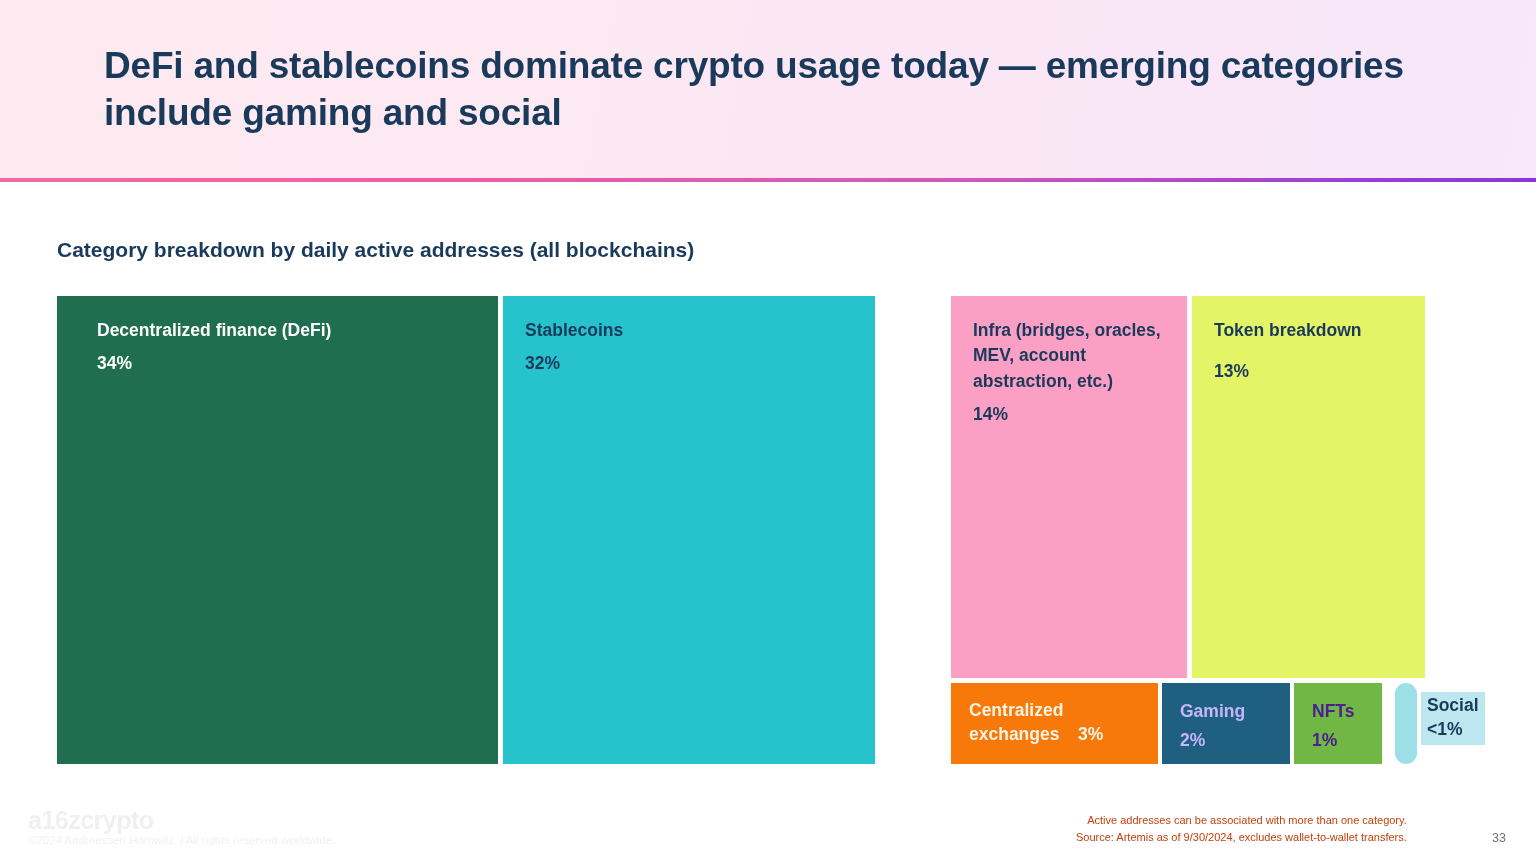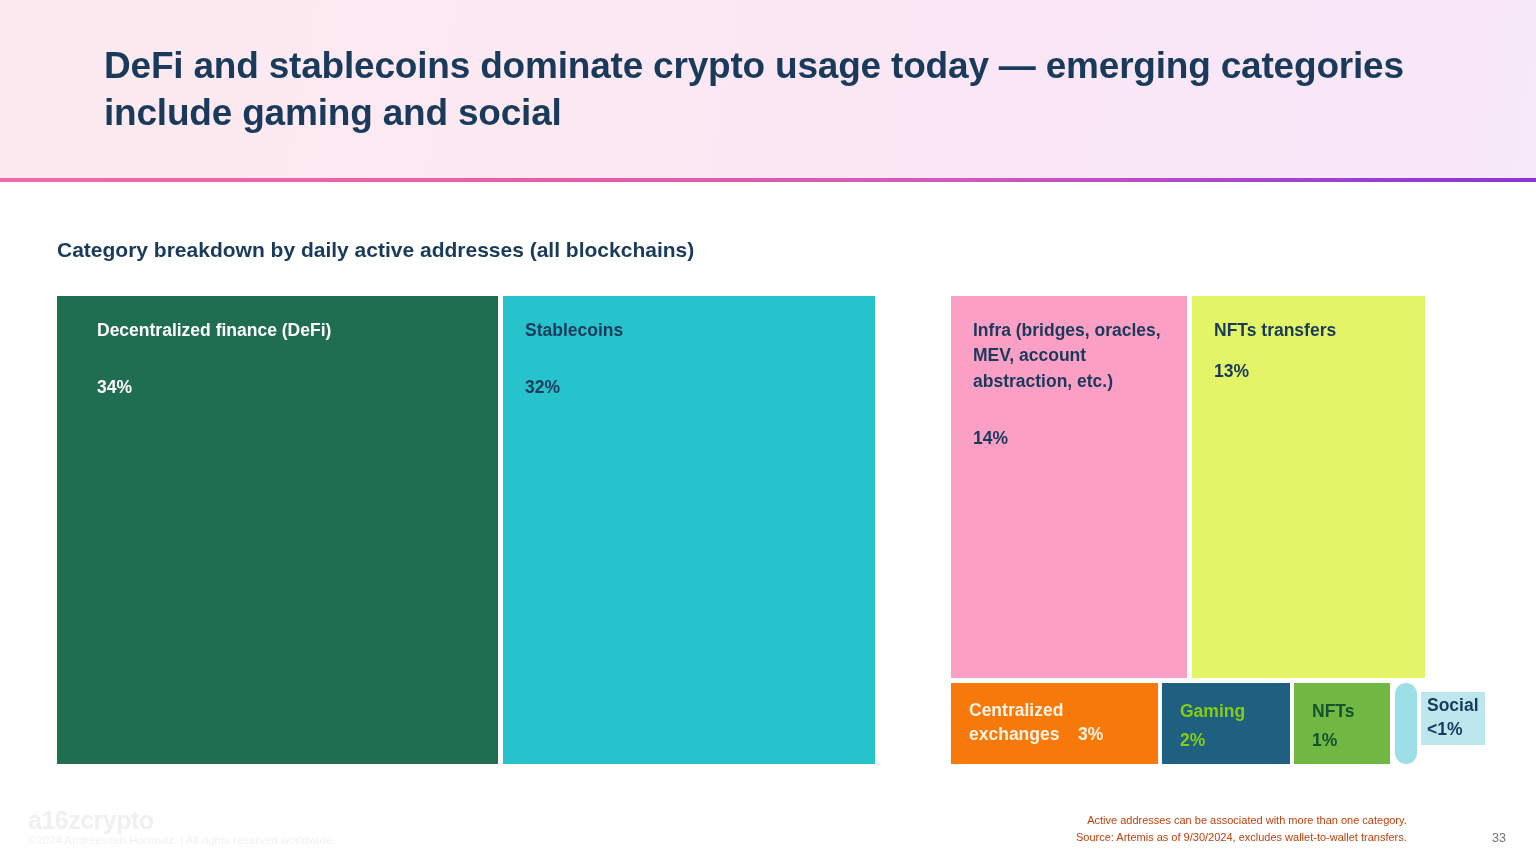--- a/index.html
+++ b/index.html
@@ -72,21 +72,21 @@
     font-size: 17.5px;
     font-weight: bold;
     line-height: 1.45;
     display: block;
   }
   .tile-value {
     font-size: 17.5px;
     font-weight: bold;
     line-height: 1.45;
     display: block;
-    margin-top: 32px;
+    margin-top: 8px;
   }
   .tile.inline .tile-label,
   .tile.inline .tile-value {
     display: inline;
   }
 
   
   #tile-defi {
     left: 0; top: 0;
     width: 441px; height: 468px;
@@ -120,29 +120,29 @@
     background: #f7790a;
     color: #fdf3e3;
     padding: 16px 14px 0 18px;
   }
   #tile-cex .tile-label { line-height: 1.3; }
   #tile-cex .tile-value { margin-left: 14px; }
   #tile-gaming {
     left: 1105px; top: 387px;
     width: 128px; height: 81px;
     background: #1f5f7f;
-    color: #84cc16;
+    color: #c4b5fd;
     padding: 16px 14px 0 18px;
   }
   #tile-gaming .tile-value { margin-top: 4px; }
   #tile-nfts {
     left: 1237px; top: 387px;
-    width: 96px; height: 81px;
+    width: 88px; height: 81px;
     background: #70b843;
-    color: #14532d;
+    color: #4c1d95;
     padding: 16px 14px 0 18px;
   }
   #tile-nfts .tile-value { margin-top: 4px; }
   #tile-social {
     left: 1338px; top: 387px;
     width: 22px; height: 81px;
     background: #9ddfe7;
     color: #1a3a5c;
     padding: 0;
     border-radius: 11px;
@@ -213,21 +213,21 @@
     <span class="tile-label">Stablecoins</span>
     <span class="tile-value">32%</span>
   </div>
 
   <div class="tile" id="tile-infra">
     <span class="tile-label">Infra (bridges, oracles, MEV, account abstraction, etc.)</span>
     <span class="tile-value">14%</span>
   </div>
 
   <div class="tile" id="tile-token">
-    <span class="tile-label">NFTs transfers</span>
+    <span class="tile-label">Token breakdown</span>
     <span class="tile-value">13%</span>
   </div>
 
   <div class="tile inline" id="tile-cex">
     <span class="tile-label">Centralized exchanges</span>
     <span class="tile-value">3%</span>
   </div>
 
   <div class="tile" id="tile-gaming">
     <span class="tile-label">Gaming</span>

